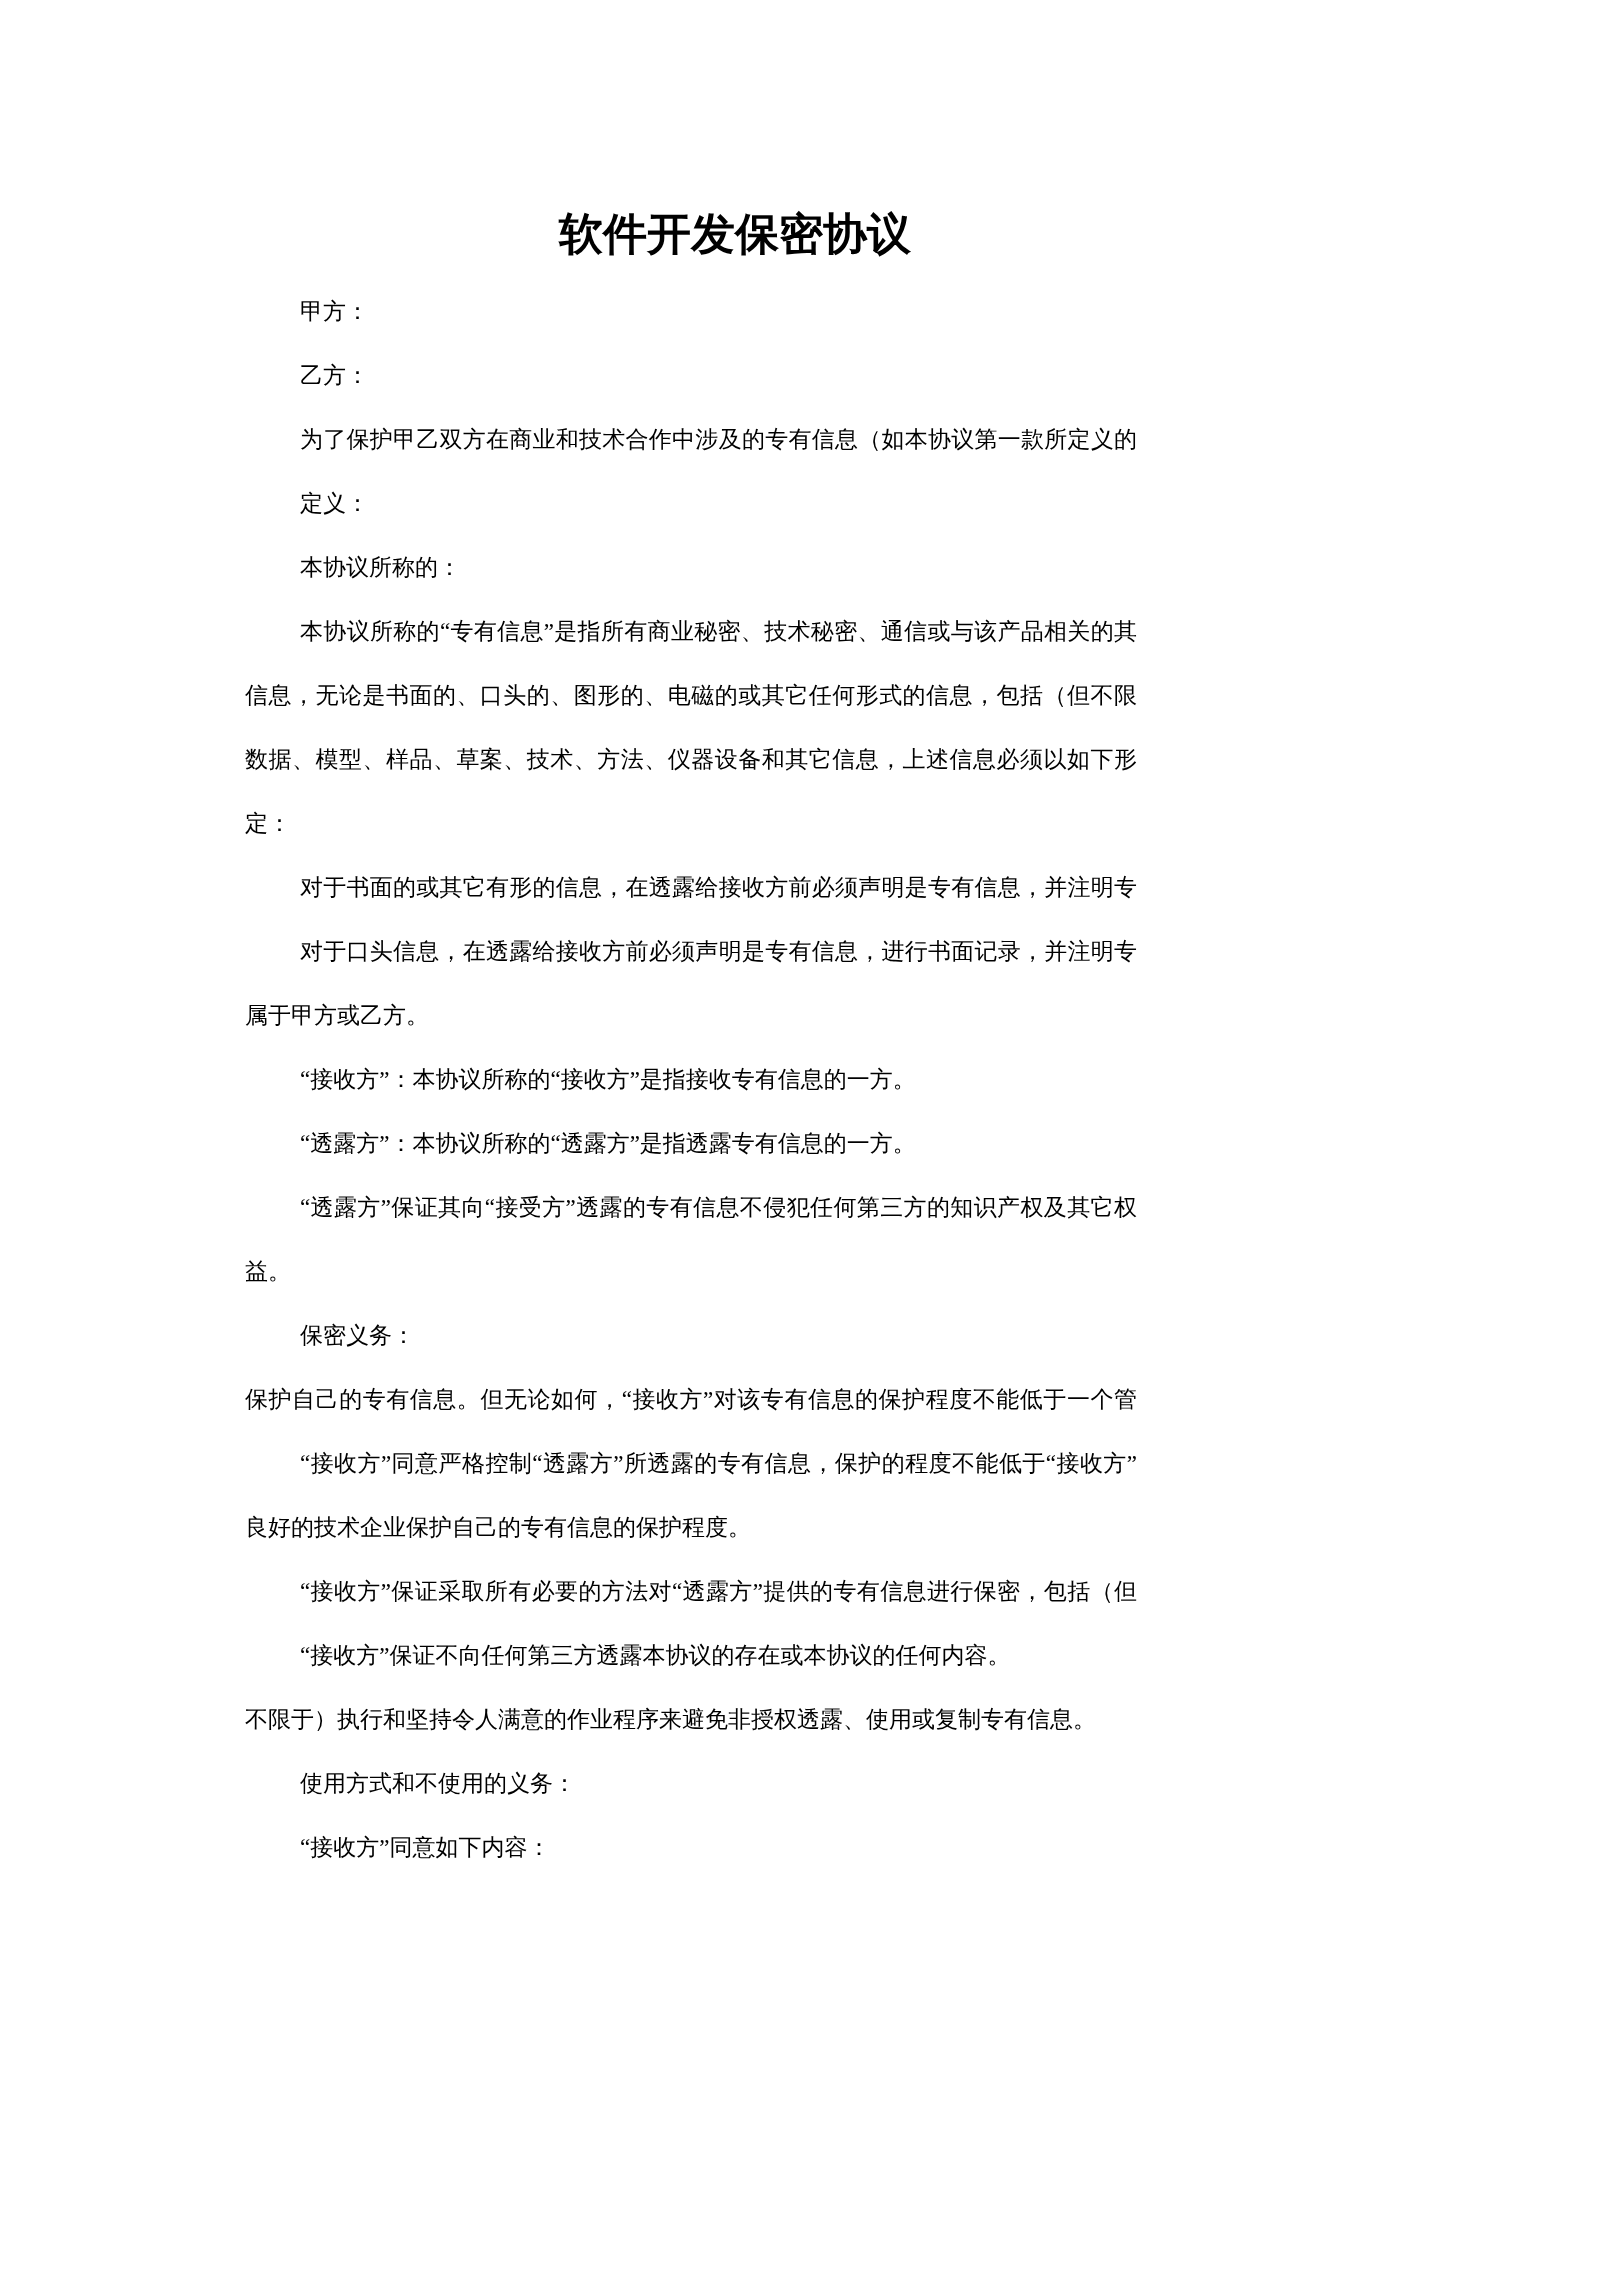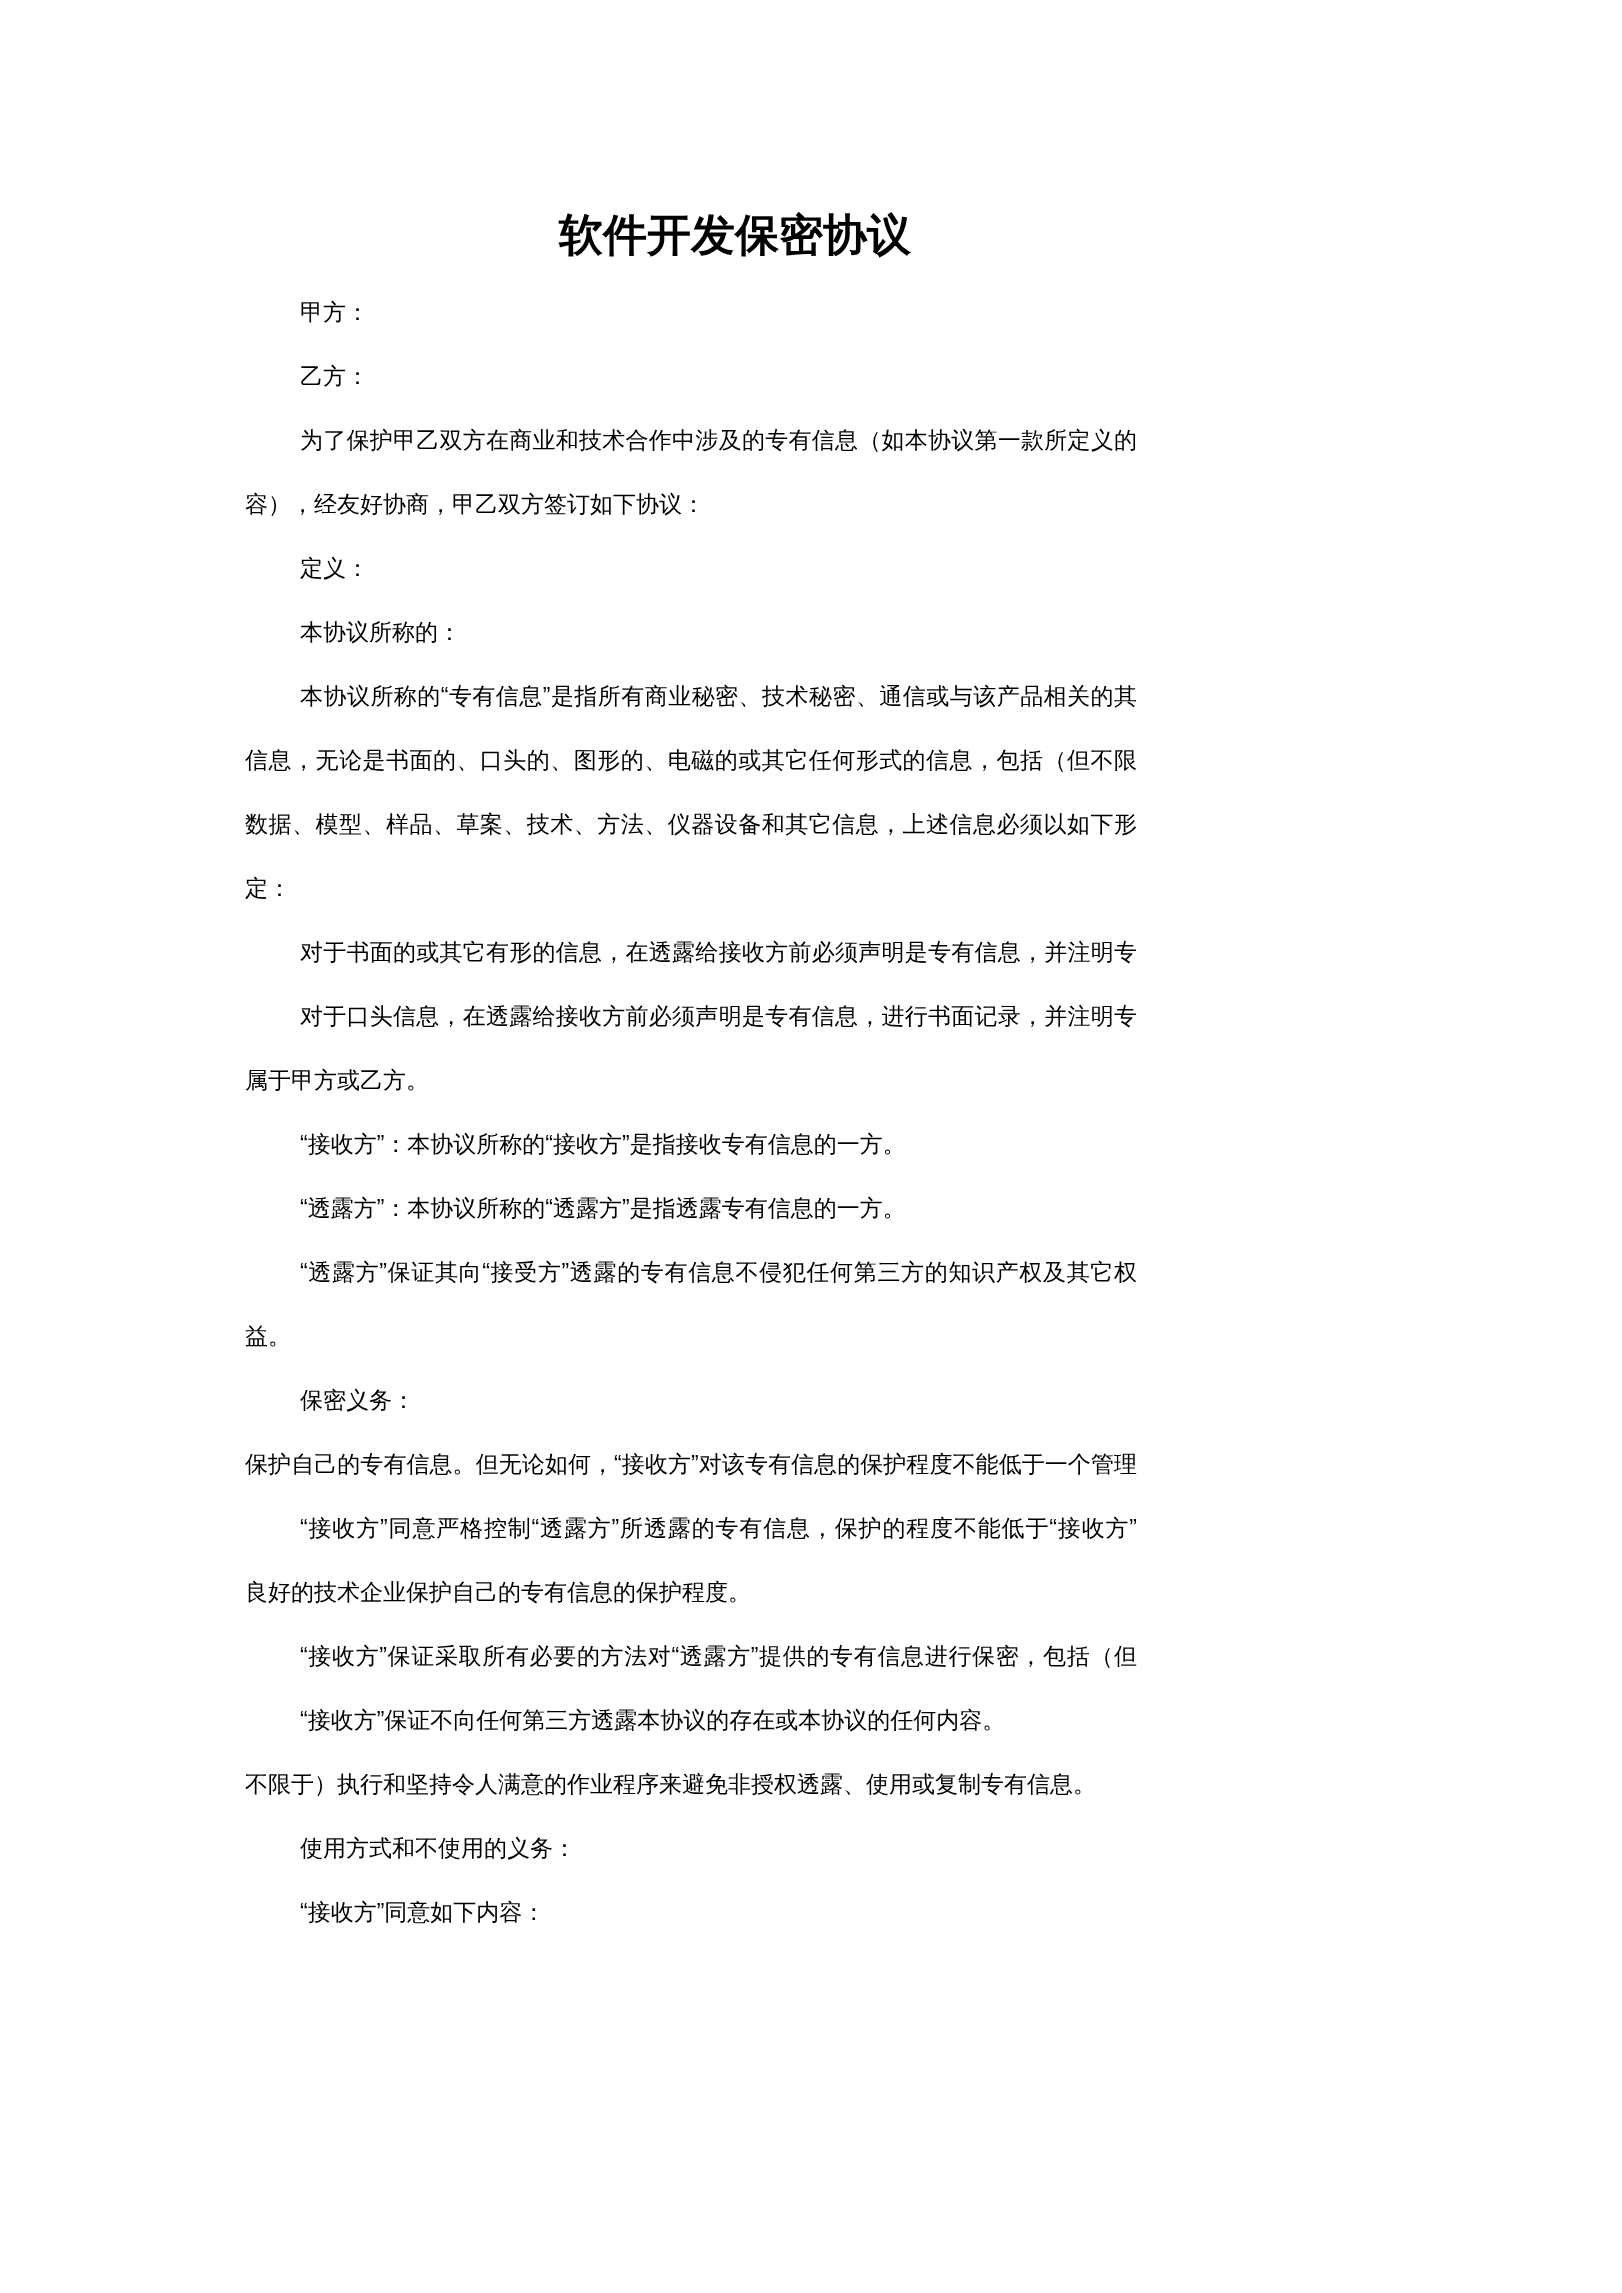--- a/index.html
+++ b/index.html
@@ -8,21 +8,21 @@
     background: #ffffff;
   }
   .page {
     position: relative;
     width: 1382px;
     height: 2294px;
     background: #ffffff;
     color: #000000;
     box-sizing: border-box;
     padding: 198px 245px 0 245px;
-    font-family: Liberation Sans, sans-serif;
+    font-family: Liberation Serif, serif;
     overflow: hidden;
   }
   .doc-title {
     margin: 0;
     height: 73px;
     line-height: 73px;
     font-size: 44px;
     font-weight: bold;
     text-align: center;
     text-indent: 2em;     
@@ -47,21 +47,20 @@
 </style>
 </head>
 <body>
 
 <div class="page">
   <h1 class="doc-title">软件开发保密协议</h1>
   <div class="doc-body">
     <div class="line indent">甲方：</div>
     <div class="line indent">乙方：</div>
     <div class="line indent fill">为了保护甲乙双方在商业和技术合作中涉及的专有信息（如本协议第一款所定义的内</div>
-    <div class="line">容），经友好协商，甲乙双方签订如下协议：</div>
     <div class="line indent">定义：</div>
     <div class="line indent">本协议所称的：</div>
     <div class="line indent fill">本协议所称的“专有信息”是指所有商业秘密、技术秘密、通信或与该产品相关的其他</div>
     <div class="line fill">信息，无论是书面的、口头的、图形的、电磁的或其它任何形式的信息，包括（但不限于）</div>
     <div class="line fill">数据、模型、样品、草案、技术、方法、仪器设备和其它信息，上述信息必须以如下形式确</div>
     <div class="line">定：</div>
     <div class="line indent fill">对于书面的或其它有形的信息，在透露给接收方前必须声明是专有信息，并注明专有信息</div>
     <div class="line indent fill">对于口头信息，在透露给接收方前必须声明是专有信息，进行书面记录，并注明专有信</div>
     <div class="line">属于甲方或乙方。</div>
     <div class="line indent">“接收方”：本协议所称的“接收方”是指接收专有信息的一方。</div>

